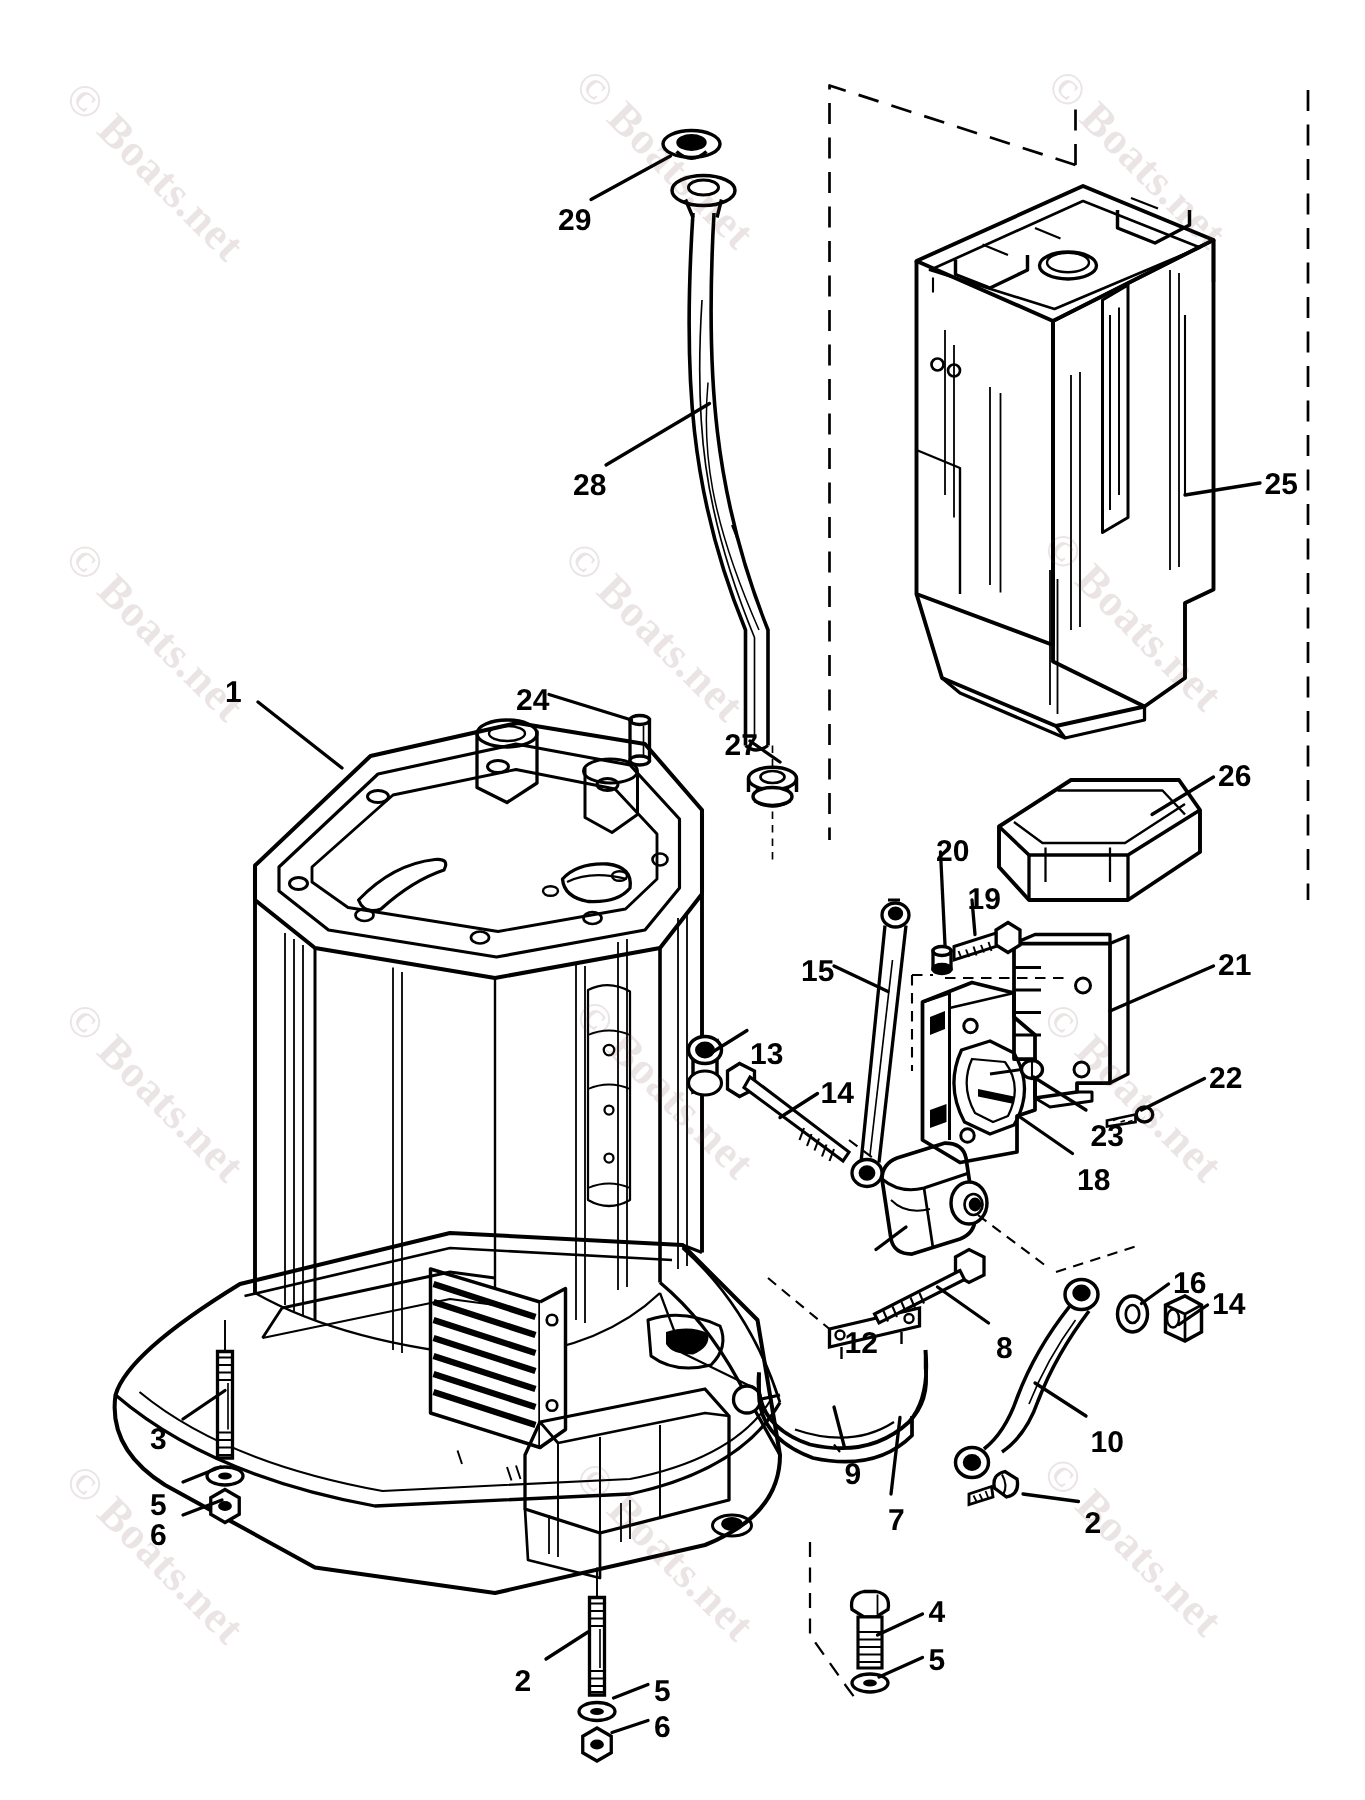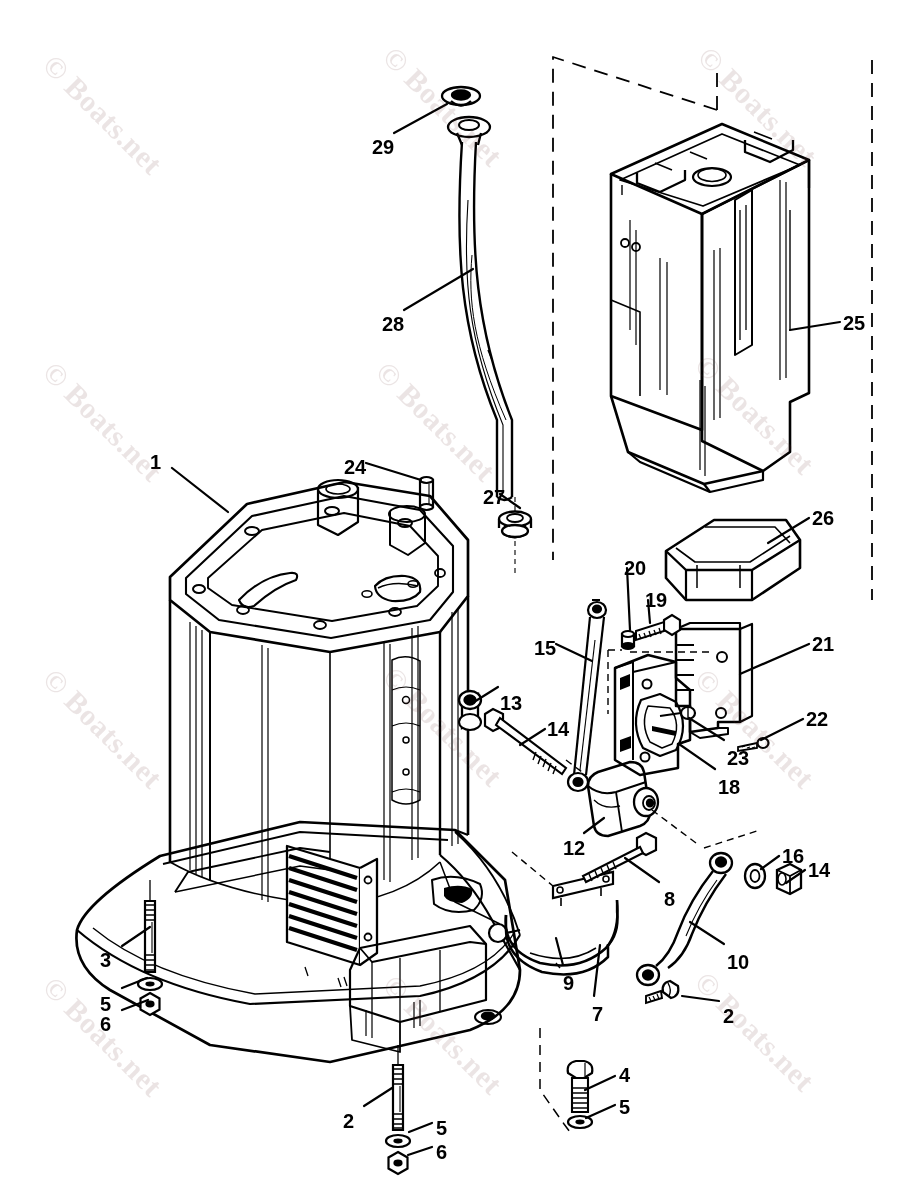--- a/index.html
+++ b/index.html
@@ -475,21 +475,21 @@
       <div class="cal" style="left: 100px; top: 994px;">5</div>
       <div class="cal" style="left: 436px; top: 1118px;">5</div>
       <div class="cal" style="left: 619px; top: 1097px;">5</div>
       <div class="cal" style="left: 100px; top: 1014px;">6</div>
       <div class="cal" style="left: 436px; top: 1142px;">6</div>
       <div class="cal" style="left: 592px; top: 1004px;">7</div>
       <div class="cal" style="left: 664px; top: 889px;">8</div>
       <div class="cal" style="left: 563px; top: 973px;">9</div>
       <div class="cal" style="left: 727px; top: 952px;">10</div>
       <div class="cal" style="left: 723px; top: 1006px;">2</div>
-      <div class="cal" style="left: 563px; top: 838px;">12</div>
+      <div class="cal" style="left: 563px; top: 886px;">12</div>
       <div class="cal" style="left: 500px; top: 677px; margin-top: 16px;">13</div>
       <div class="cal" style="left: 547px; top: 719px;">14</div>
       <div class="cal" style="left: 534px; top: 638px;">15</div>
       <div class="cal" style="left: 782px; top: 846px;">16</div>
       <div class="cal" style="left: 808px; top: 860px;">14</div>
       <div class="cal" style="left: 718px; top: 777px;">18</div>
       <div class="cal" style="left: 645px; top: 590px;">19</div>
       <div class="cal" style="left: 624px; top: 558px;">20</div>
       <div class="cal" style="left: 812px; top: 634px;">21</div>
       <div class="cal" style="left: 806px; top: 709px; text-align: right;">22</div>

